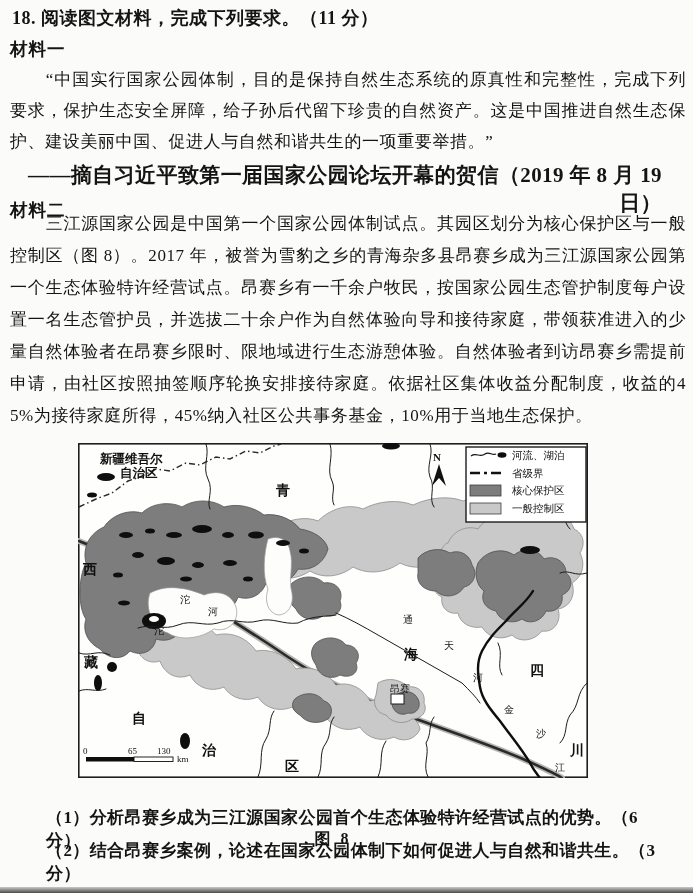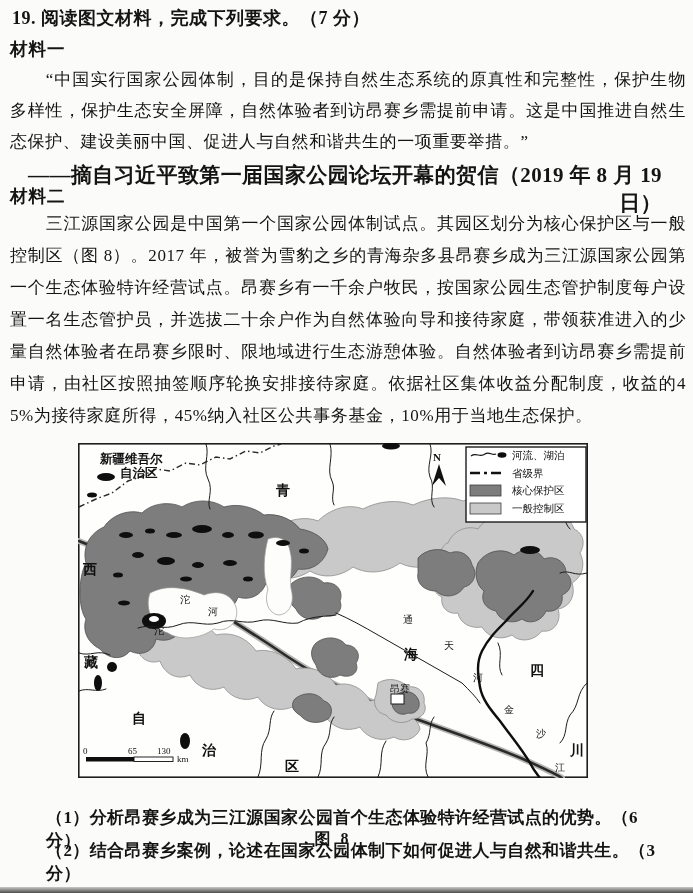--- a/index.html
+++ b/index.html
@@ -6,21 +6,21 @@
   body{
     width:693px;height:893px;position:relative;overflow:hidden;
     background:#fbfbf9;color:#141414;
     font-family:"Liberation Serif","DejaVu Serif",serif;
     -webkit-font-smoothing:antialiased;
   }
   .abs{position:absolute;}
   .headline{top:6px;left:12px;width:670px;font-size:18px;font-weight:bold;letter-spacing:.5px;}
   .mat-label{left:10px;font-size:17.5px;font-weight:bold;letter-spacing:1px;}
   #mat1{top:37px;}
-  #mat2{top:184px;}
+  #mat2{top:198px;}
   .para{
     left:10px;width:676px;font-size:17px;line-height:31px;letter-spacing:.6px;
     text-align:justify;text-indent:2.1em;word-break:break-all;
   }
   #para1{top:64px;}
   #para2{top:208px;line-height:32px;}
   #attrib{
     top:161px;left:10px;width:652px;font-size:21px;letter-spacing:.4px;
     text-align:right;font-weight:bold;
   }
@@ -49,27 +49,27 @@
   .boundary-main{fill:none;stroke:#2a2a2a;stroke-width:2.6;stroke-linecap:round;}
   .boundary-dash{fill:none;stroke:#2a2a2a;stroke-width:1.4;stroke-dasharray:6 3 1.5 3;}
   .whitepatch{fill:#fdfdfc;stroke:#9a9a98;stroke-width:.7;}
 </style>
 </head>
 <body>
 
 <div>
 
   <div class="abs headline">
-    <span>19.</span>
-    <span>阅读图文材料，完成下列要求。（7 分）</span>
+    <span>18.</span>
+    <span>阅读图文材料，完成下列要求。（11 分）</span>
   </div>
 
   <div class="abs mat-label" id="mat1">材料一</div>
 
-  <div class="abs para" id="para1">“中国实行国家公园体制，目的是保持自然生态系统的原真性和完整性，保护生物多样性，保护生态安全屏障，自然体验者到访昂赛乡需提前申请。这是中国推进自然生态保护、建设美丽中国、促进人与自然和谐共生的一项重要举措。”</div>
+  <div class="abs para" id="para1">“中国实行国家公园体制，目的是保持自然生态系统的原真性和完整性，完成下列要求，保护生态安全屏障，给子孙后代留下珍贵的自然资产。这是中国推进自然生态保护、建设美丽中国、促进人与自然和谐共生的一项重要举措。”</div>
 
   <div class="abs" id="attrib">——摘自习近平致第一届国家公园论坛开幕的贺信（2019 年 8 月 19 日）</div>
 
   <div class="abs mat-label" id="mat2">材料二</div>
 
   <div class="abs para" id="para2">三江源国家公园是中国第一个国家公园体制试点。其园区划分为核心保护区与一般控制区（图 8）。2017 年，被誉为雪豹之乡的青海杂多县昂赛乡成为三江源国家公园第一个生态体验特许经营试点。昂赛乡有一千余户牧民，按国家公园生态管护制度每户设置一名生态管护员，并选拔二十余户作为自然体验向导和接待家庭，带领获准进入的少量自然体验者在昂赛乡限时、限地域进行生态游憩体验。自然体验者到访昂赛乡需提前申请，由社区按照抽签顺序轮换安排接待家庭。依据社区集体收益分配制度，收益的45%为接待家庭所得，45%纳入社区公共事务基金，10%用于当地生态保护。</div>
 
   <div class="abs" id="figure">
     <svg width="510" height="335" viewBox="0 0 510 335">
 

